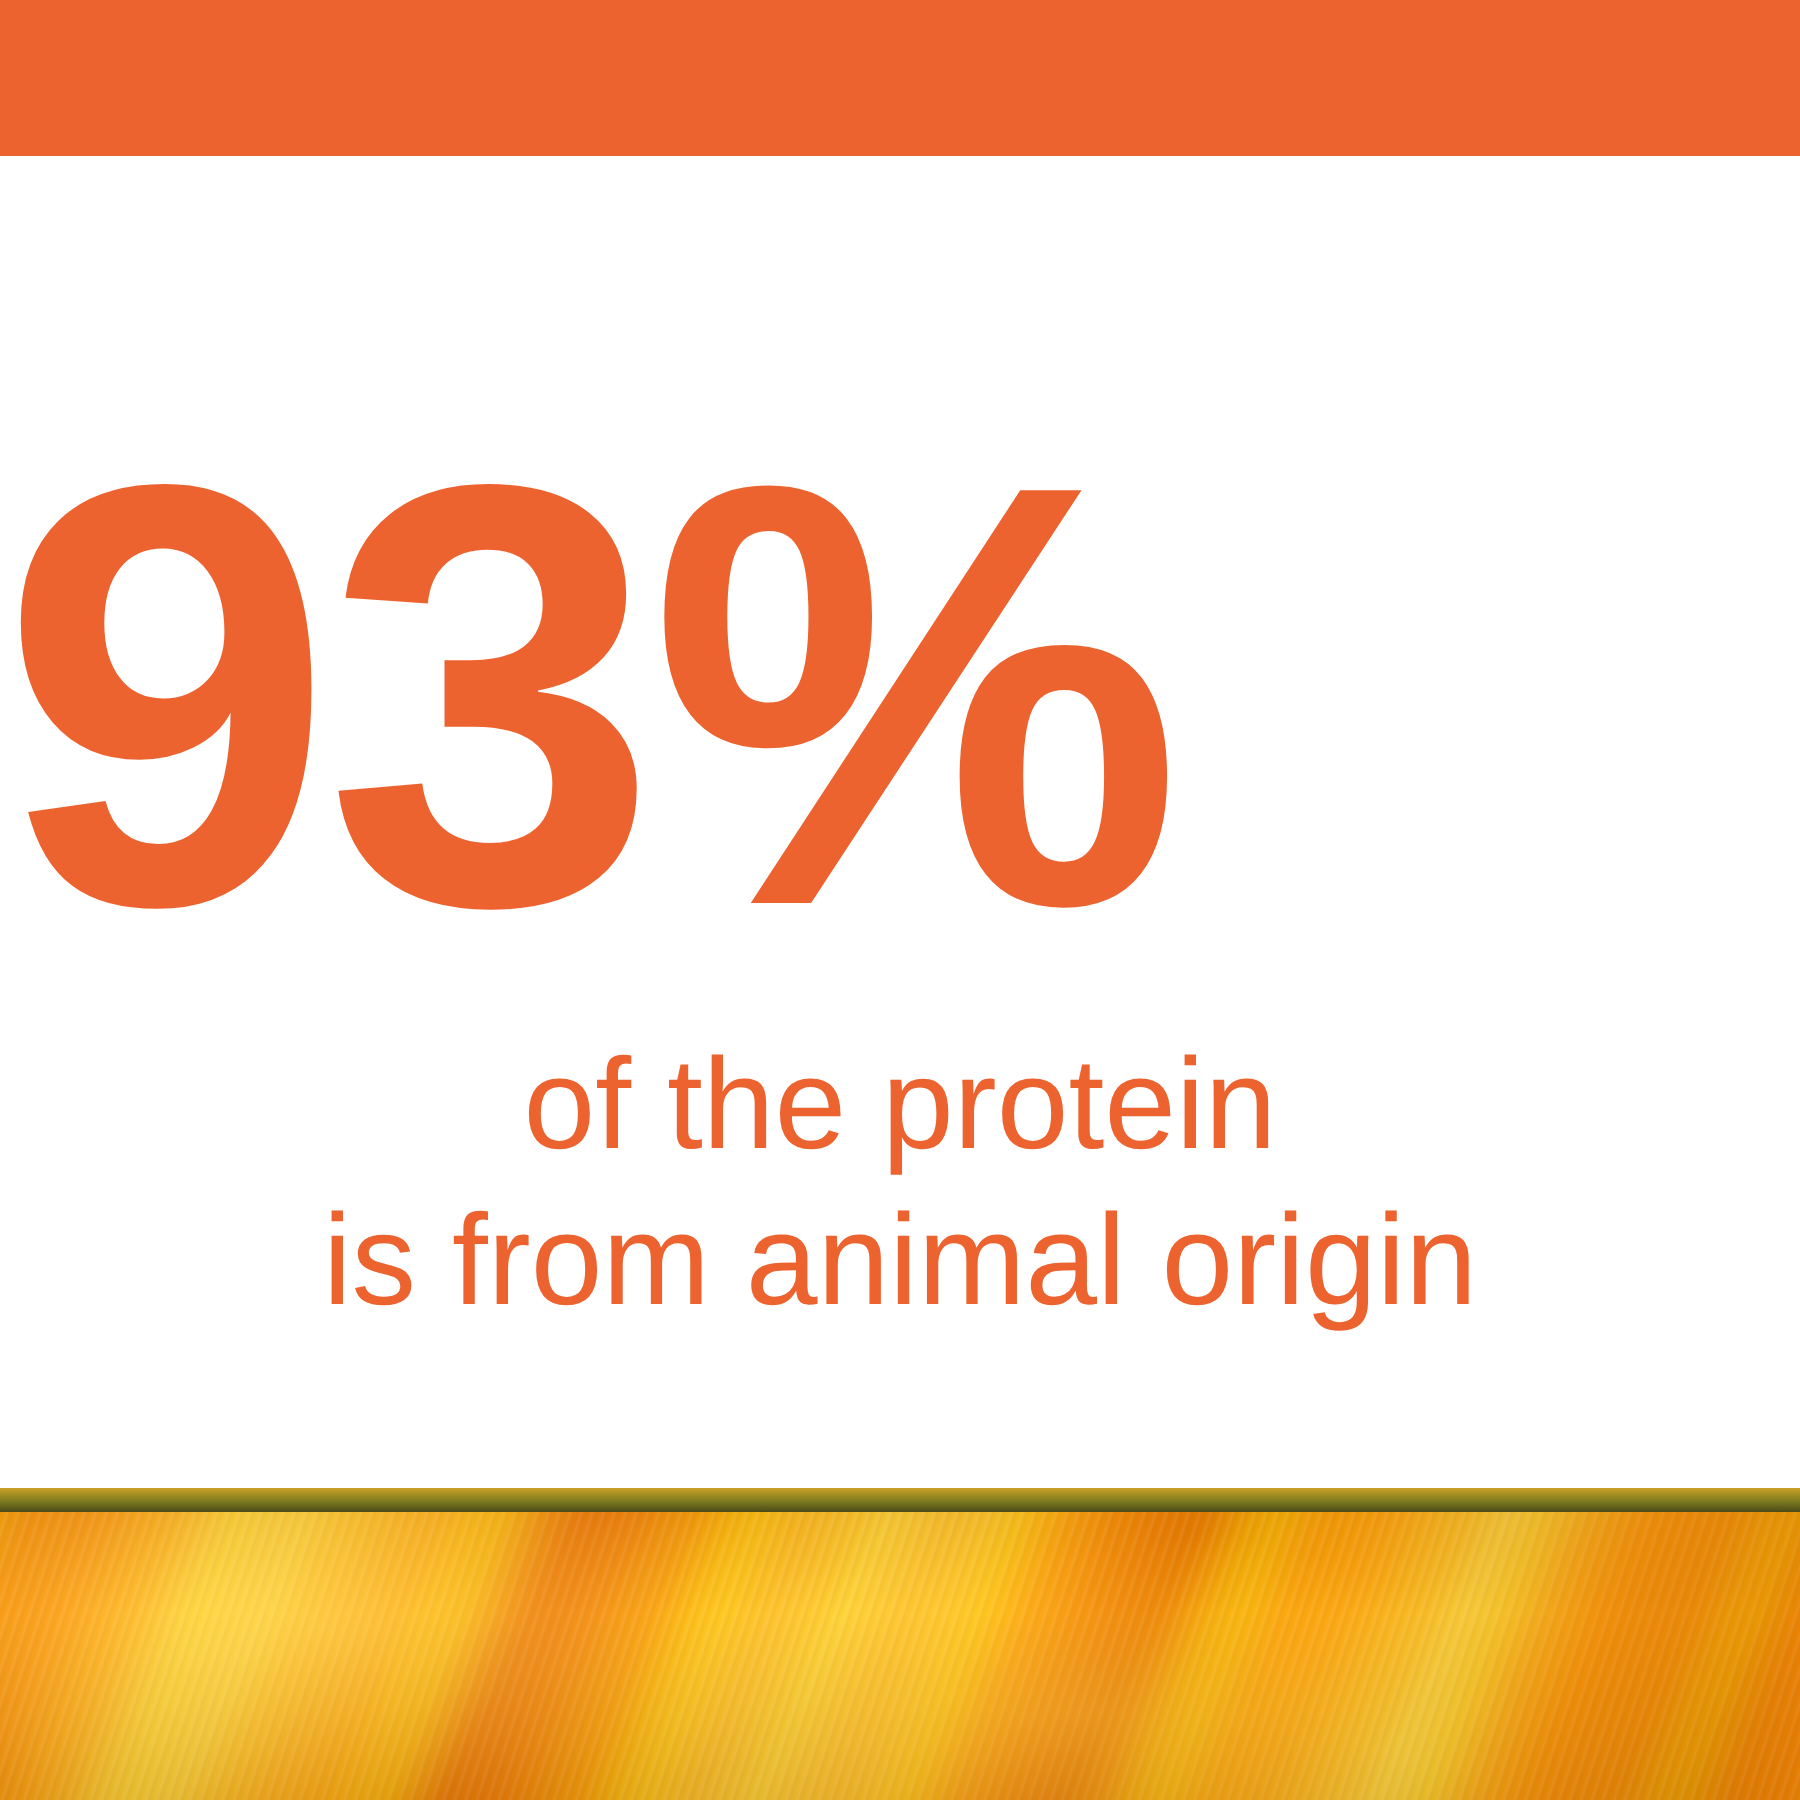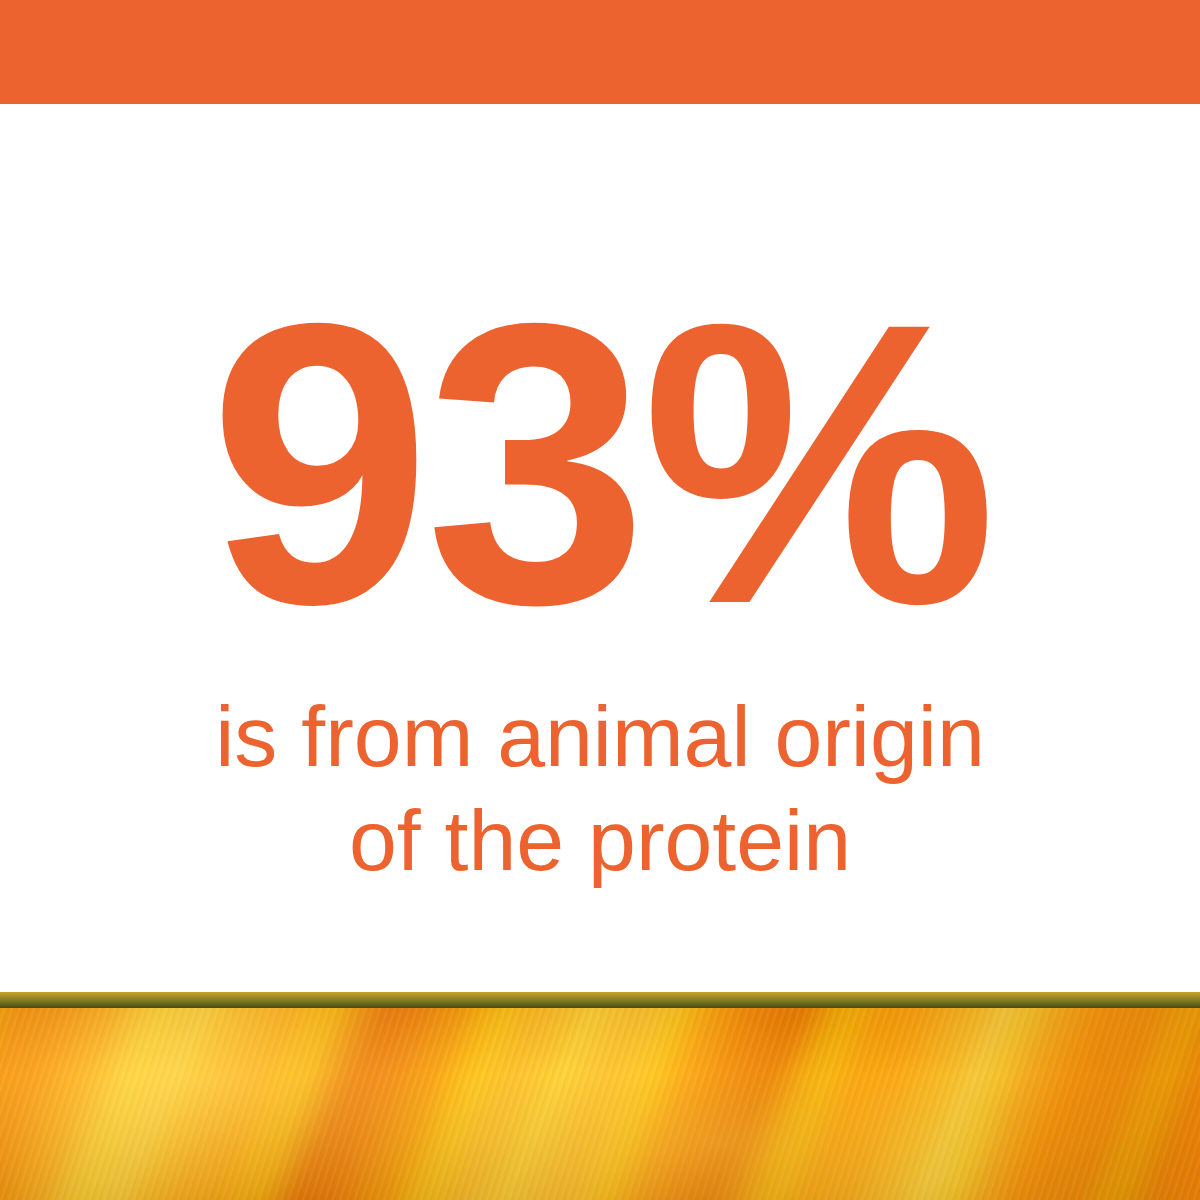--- a/index.html
+++ b/index.html
@@ -31,21 +31,20 @@
     left: 0;
     width: 1200px;
     height: 888px;
     background: #ffffff;
   }
   .big-stat {
     position: absolute;
     top: 160px;
     left: 0;
     width: 1200px;
-    text-align: center;
     font-family: "Liberation Sans", sans-serif;
     font-weight: bold;
     font-size: 400px;
     line-height: 400px;
     letter-spacing: -6px;
     color: #ec6330;
     white-space: nowrap;
   }
   .subtext {
     position: absolute;
@@ -143,22 +142,22 @@
 
 <div id="page">
 
   <div class="top-bar"></div>
 
   <div class="content">
 
     <div class="big-stat">93%</div>
 
     <div class="subtext">
+      <span class="line">of the protein</span>
       <span class="line">is from animal origin</span>
-      <span class="line">of the protein</span>
     </div>
 
   </div>
 
   <div class="divider"></div>
 
   <div class="photo">
     <div class="base"></div>
     <div class="stripes"></div>
     <div class="fibers"></div>

